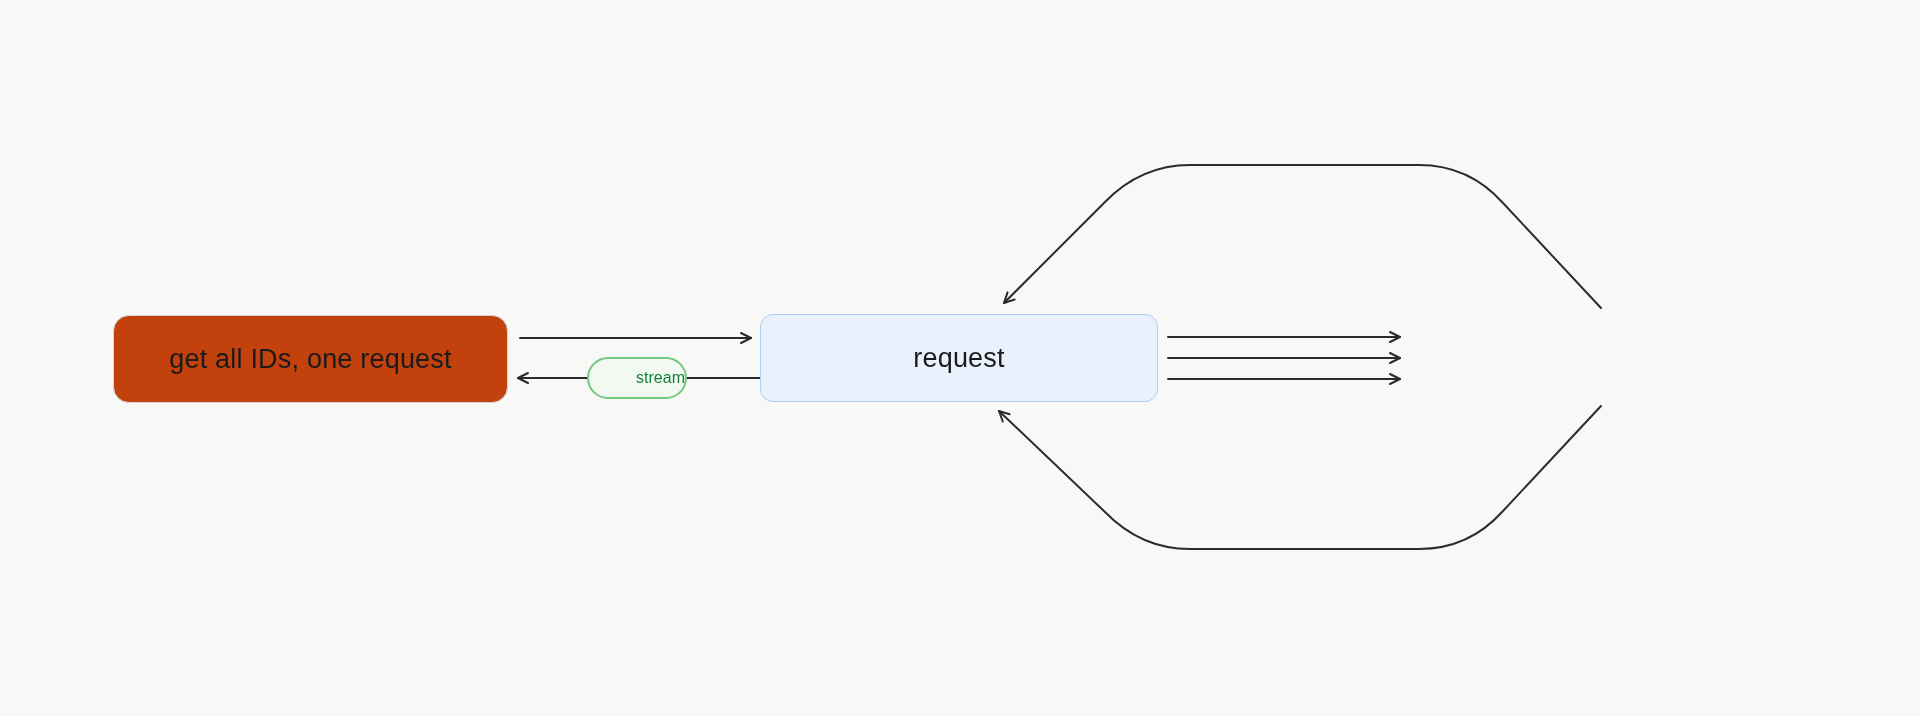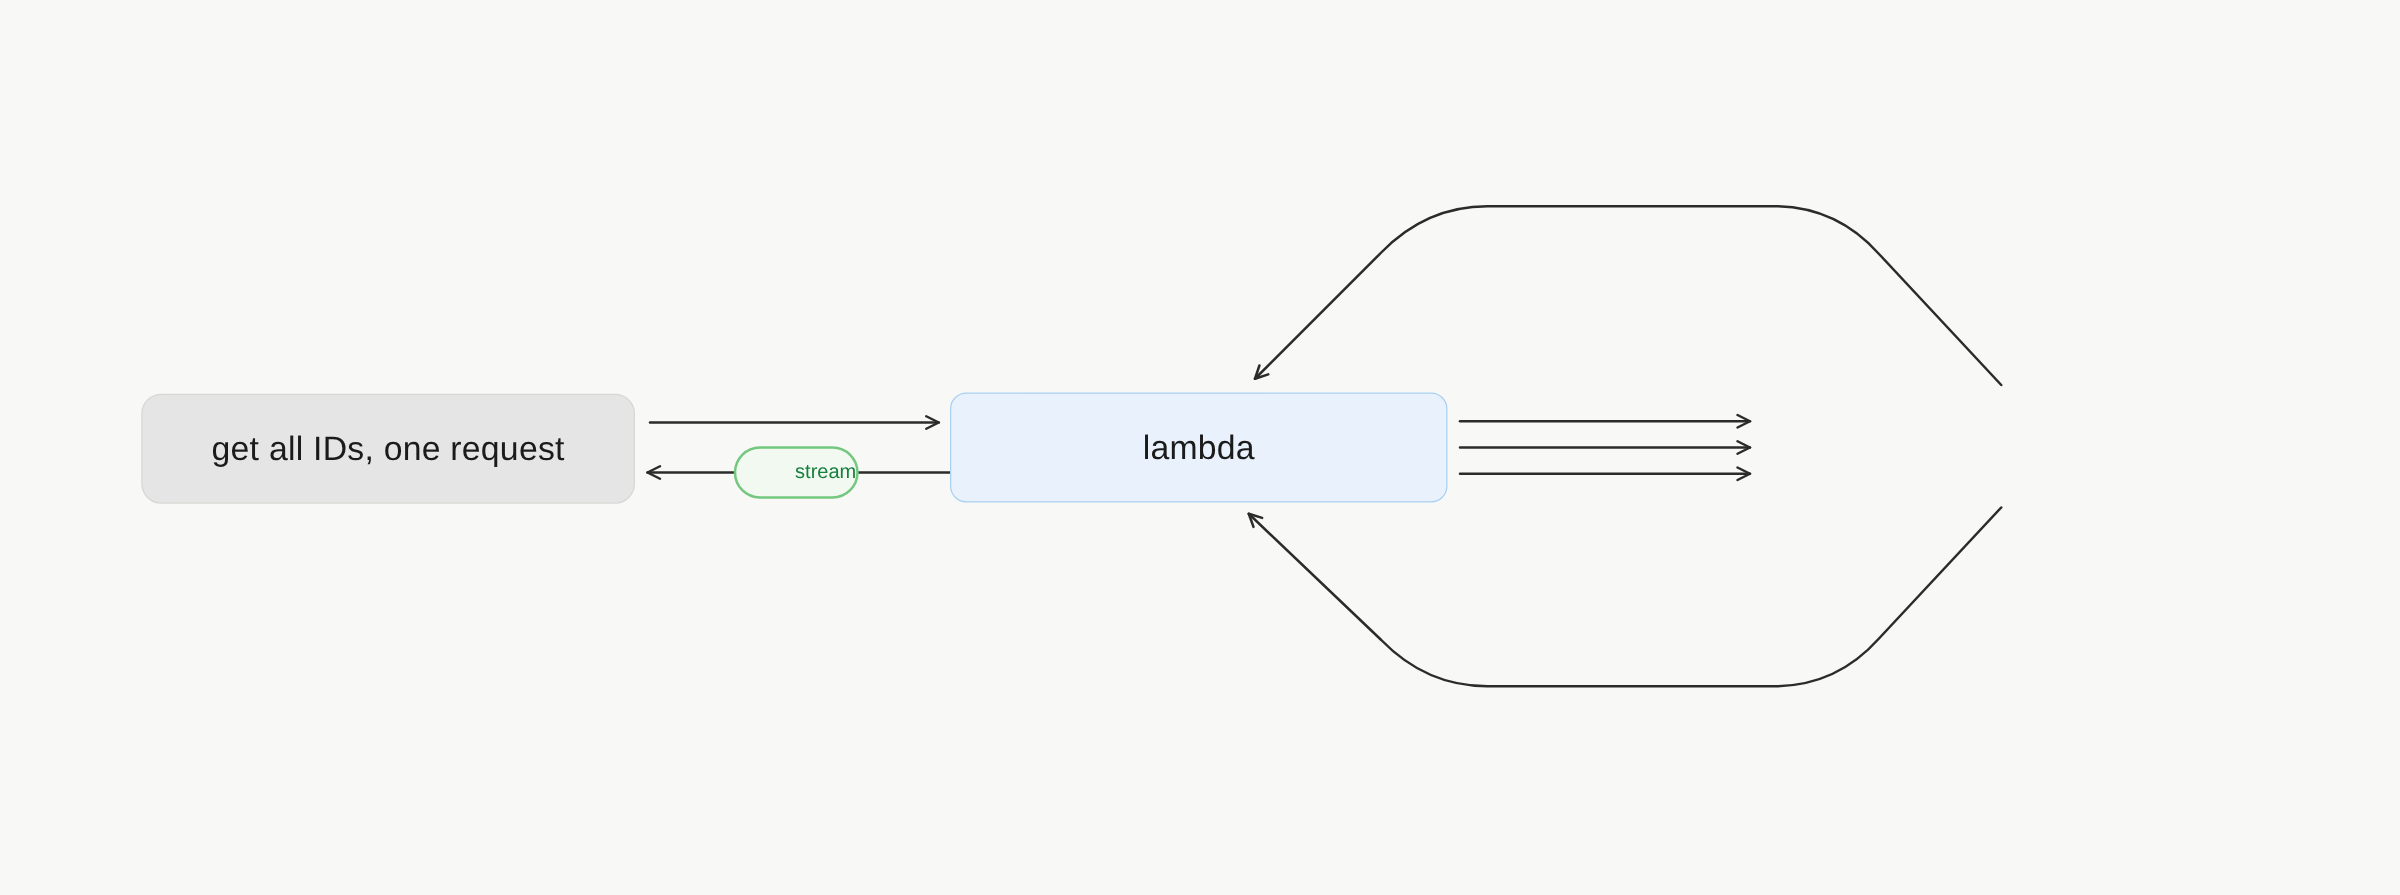--- a/index.html
+++ b/index.html
@@ -13,21 +13,21 @@
     height: 716px;
     background: #f8f8f7;
     overflow: hidden;
   }
   .node {
     position: absolute;
     box-sizing: border-box;
     display: flex;
     align-items: center;
     justify-content: center;
-    background: #e5e5e5;
+    background: #c2410c;
     border: 1.5px solid #d7d7d5;
     border-radius: 16px;
     color: #1b1b1b;
     font-size: 27px;
     letter-spacing: 0.2px;
     z-index: 2;
   }
   #node-client  { left: 113px;  top: 315px; width: 395px; height: 88px; }
   #node-lambda  {
     left: 760px;  top: 314px; width: 398px; height: 88px;
@@ -81,21 +81,21 @@
       <path d="M1601 308 L1503 203 Q1469 165 1419 165 L1190 165 Q1141 165 1105 202 L1004 303" marker-end="url(#arrow)"></path>
       <path d="M1601 406 L1503 511 Q1469 549 1419 549 L1190 549 Q1141 549 1105 512 L999 411" marker-end="url(#arrow)"></path>
     </g>
   </svg>
 
   <div class="node" id="node-client">
     <span>get all IDs, one request</span>
   </div>
 
   <div class="node" id="node-lambda">
-    <span>lambda</span>
+    <span>request</span>
   </div>
 
 
   <div id="stream-badge">
     <span>stream</span>
   </div>
 
 </div>
 
 </body></html>

